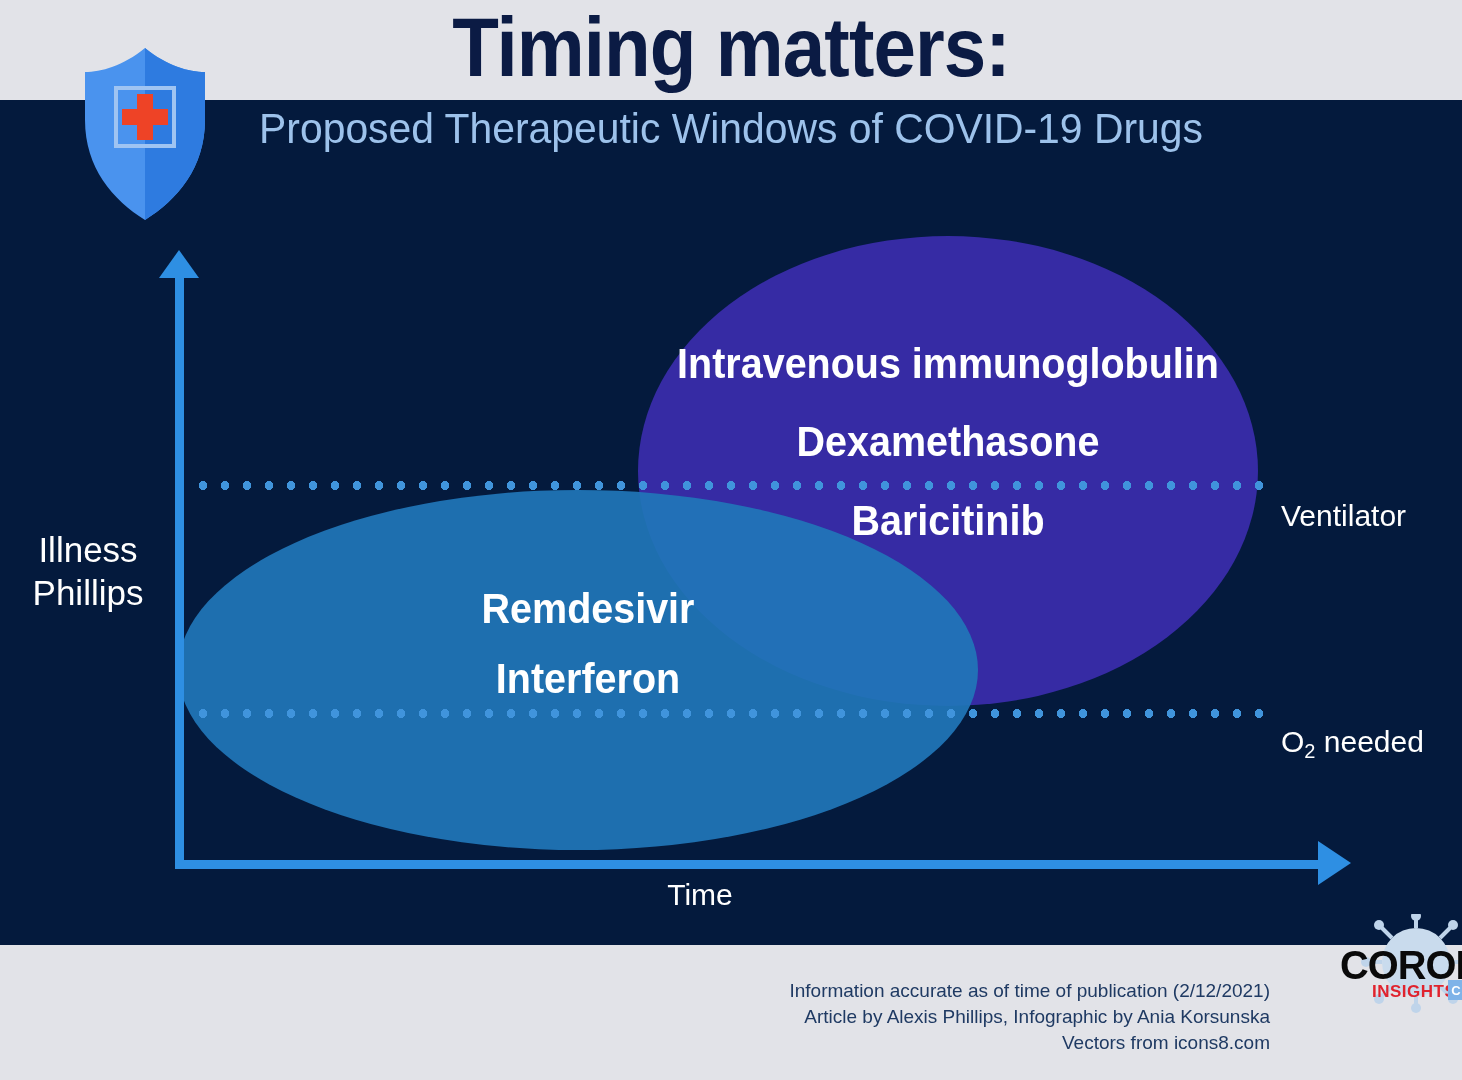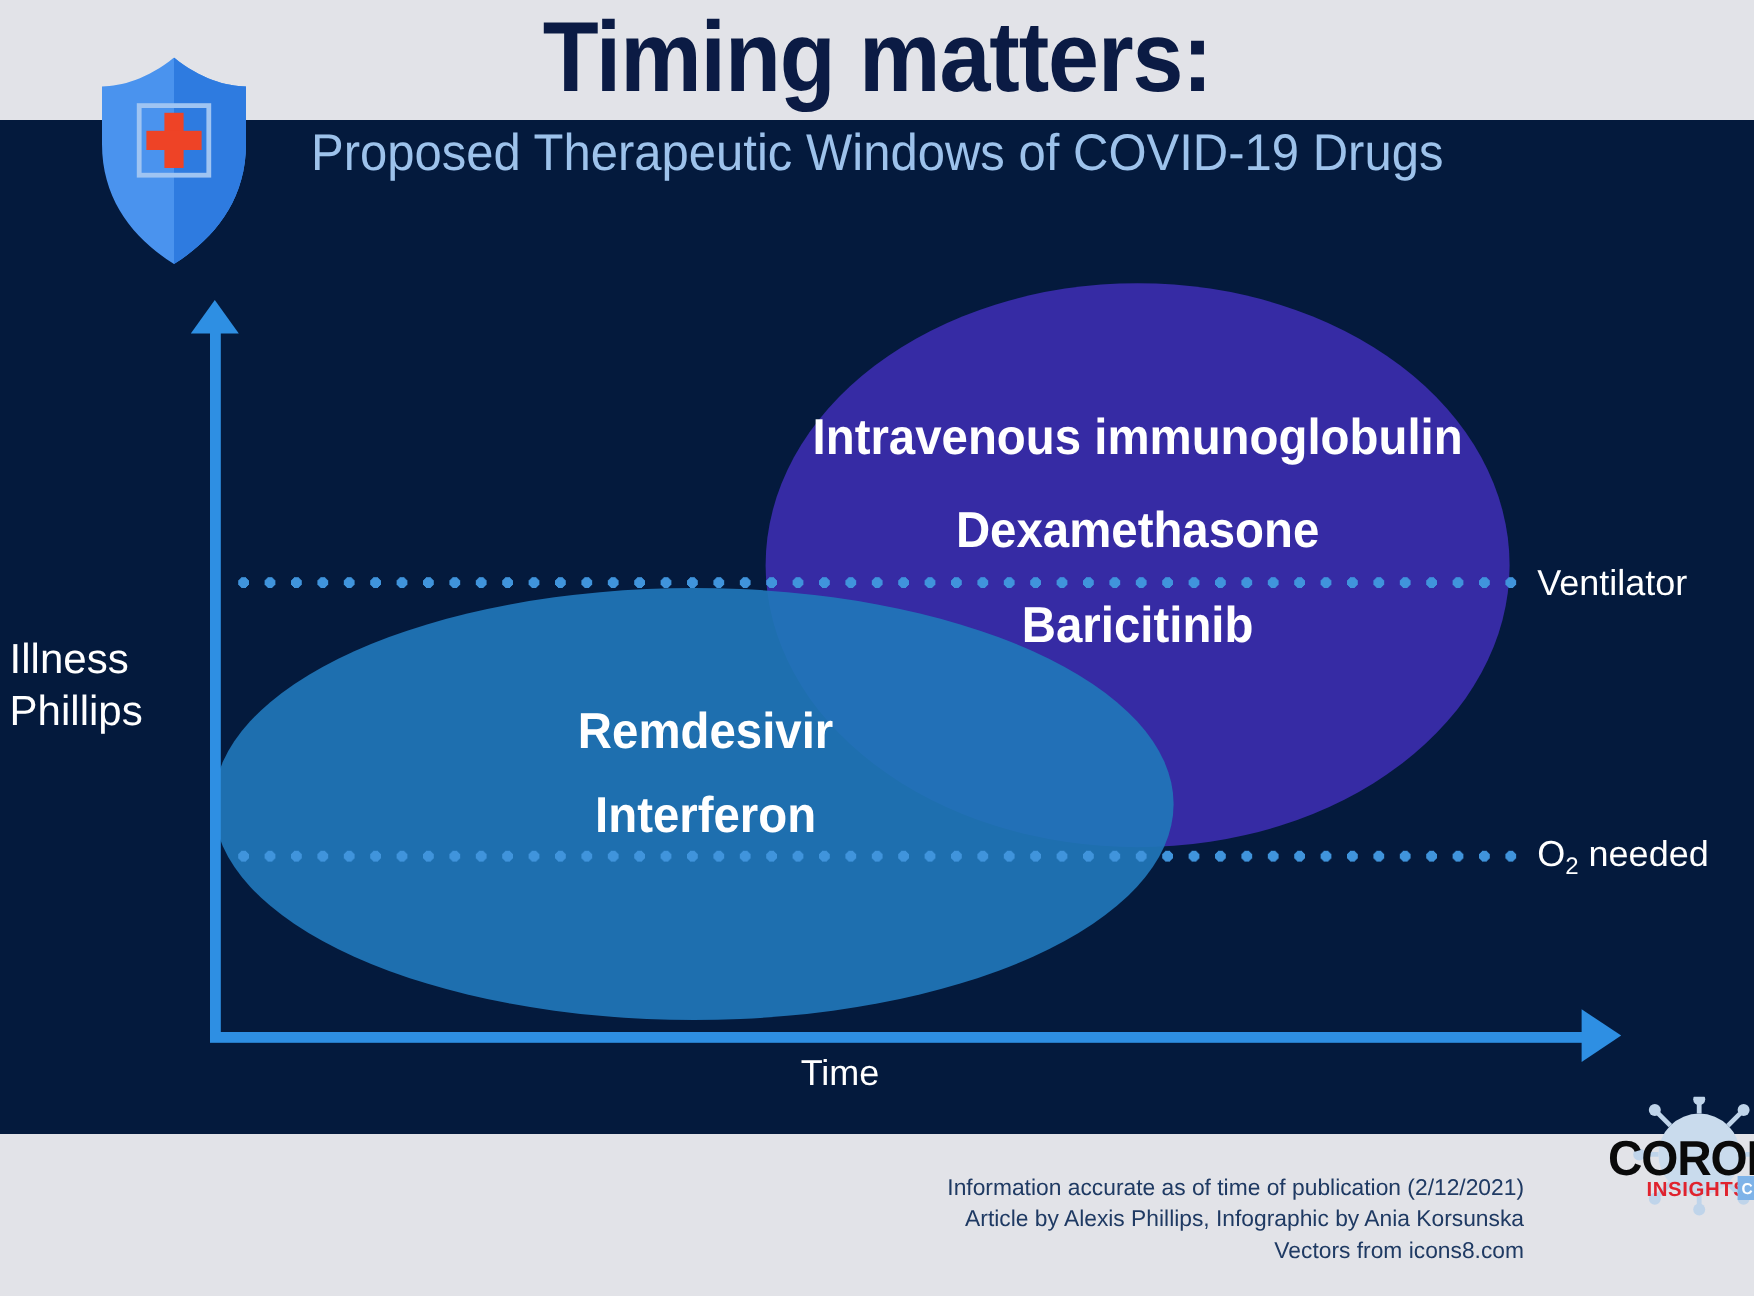--- a/index.html
+++ b/index.html
@@ -159,36 +159,38 @@
   #threshold-o2   { top: 709px; }
 
   .threshold-label {
     position: absolute;
     left: 1281px;
     font-family: "Liberation Sans Narrow", "Liberation Sans", sans-serif;
     font-size: 30px;
     color: #FFFFFF;
     white-space: nowrap;
     z-index: 18;
+    margin-top: 29px;
   }
   #label-vent { top: 470px; }
   #label-o2   { top: 696px; }
   #label-o2 sub {
     font-size: 20px;
     vertical-align: baseline;
     position: relative;
     top: 6px;
   }
 
   
   #axis-label-y {
     position: absolute;
     left: 8px;
     top: 528px;
     width: 160px;
+    text-align: center;
     font-size: 35px;
     color: #FFFFFF;
     line-height: 1.24;
     z-index: 18;
   }
   #axis-label-x {
     position: absolute;
     left: 600px;
     top: 878px;
     width: 200px;

